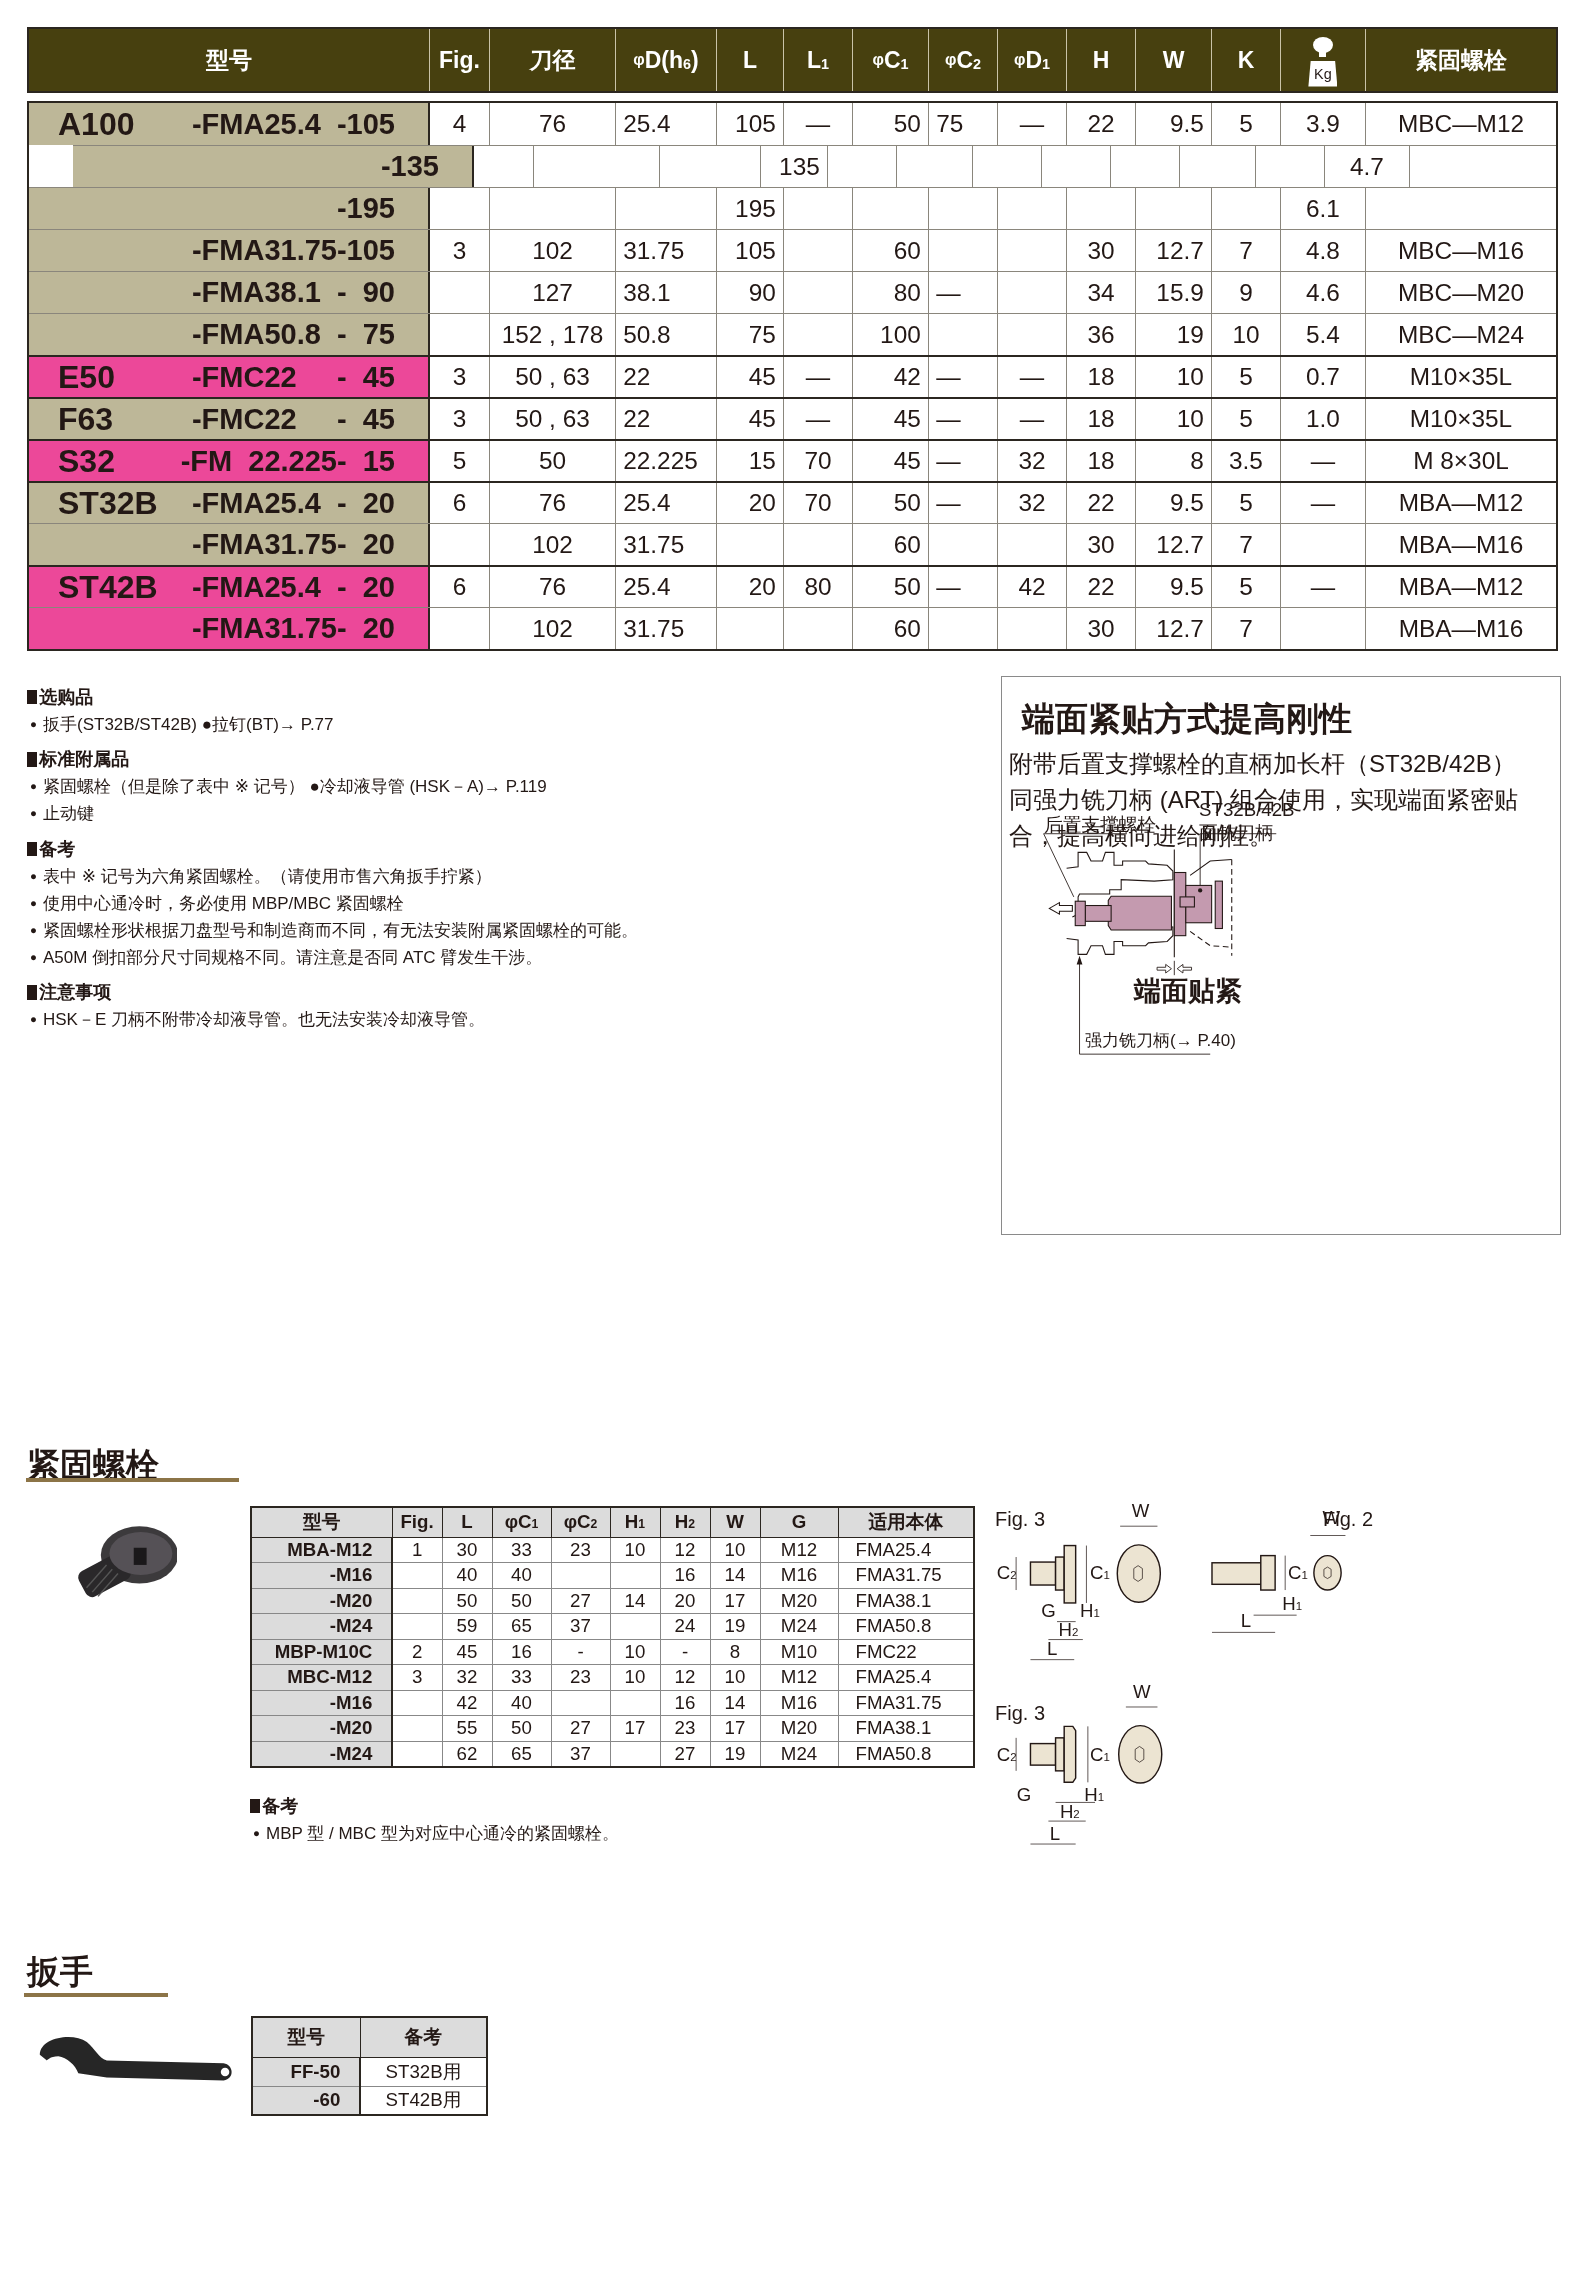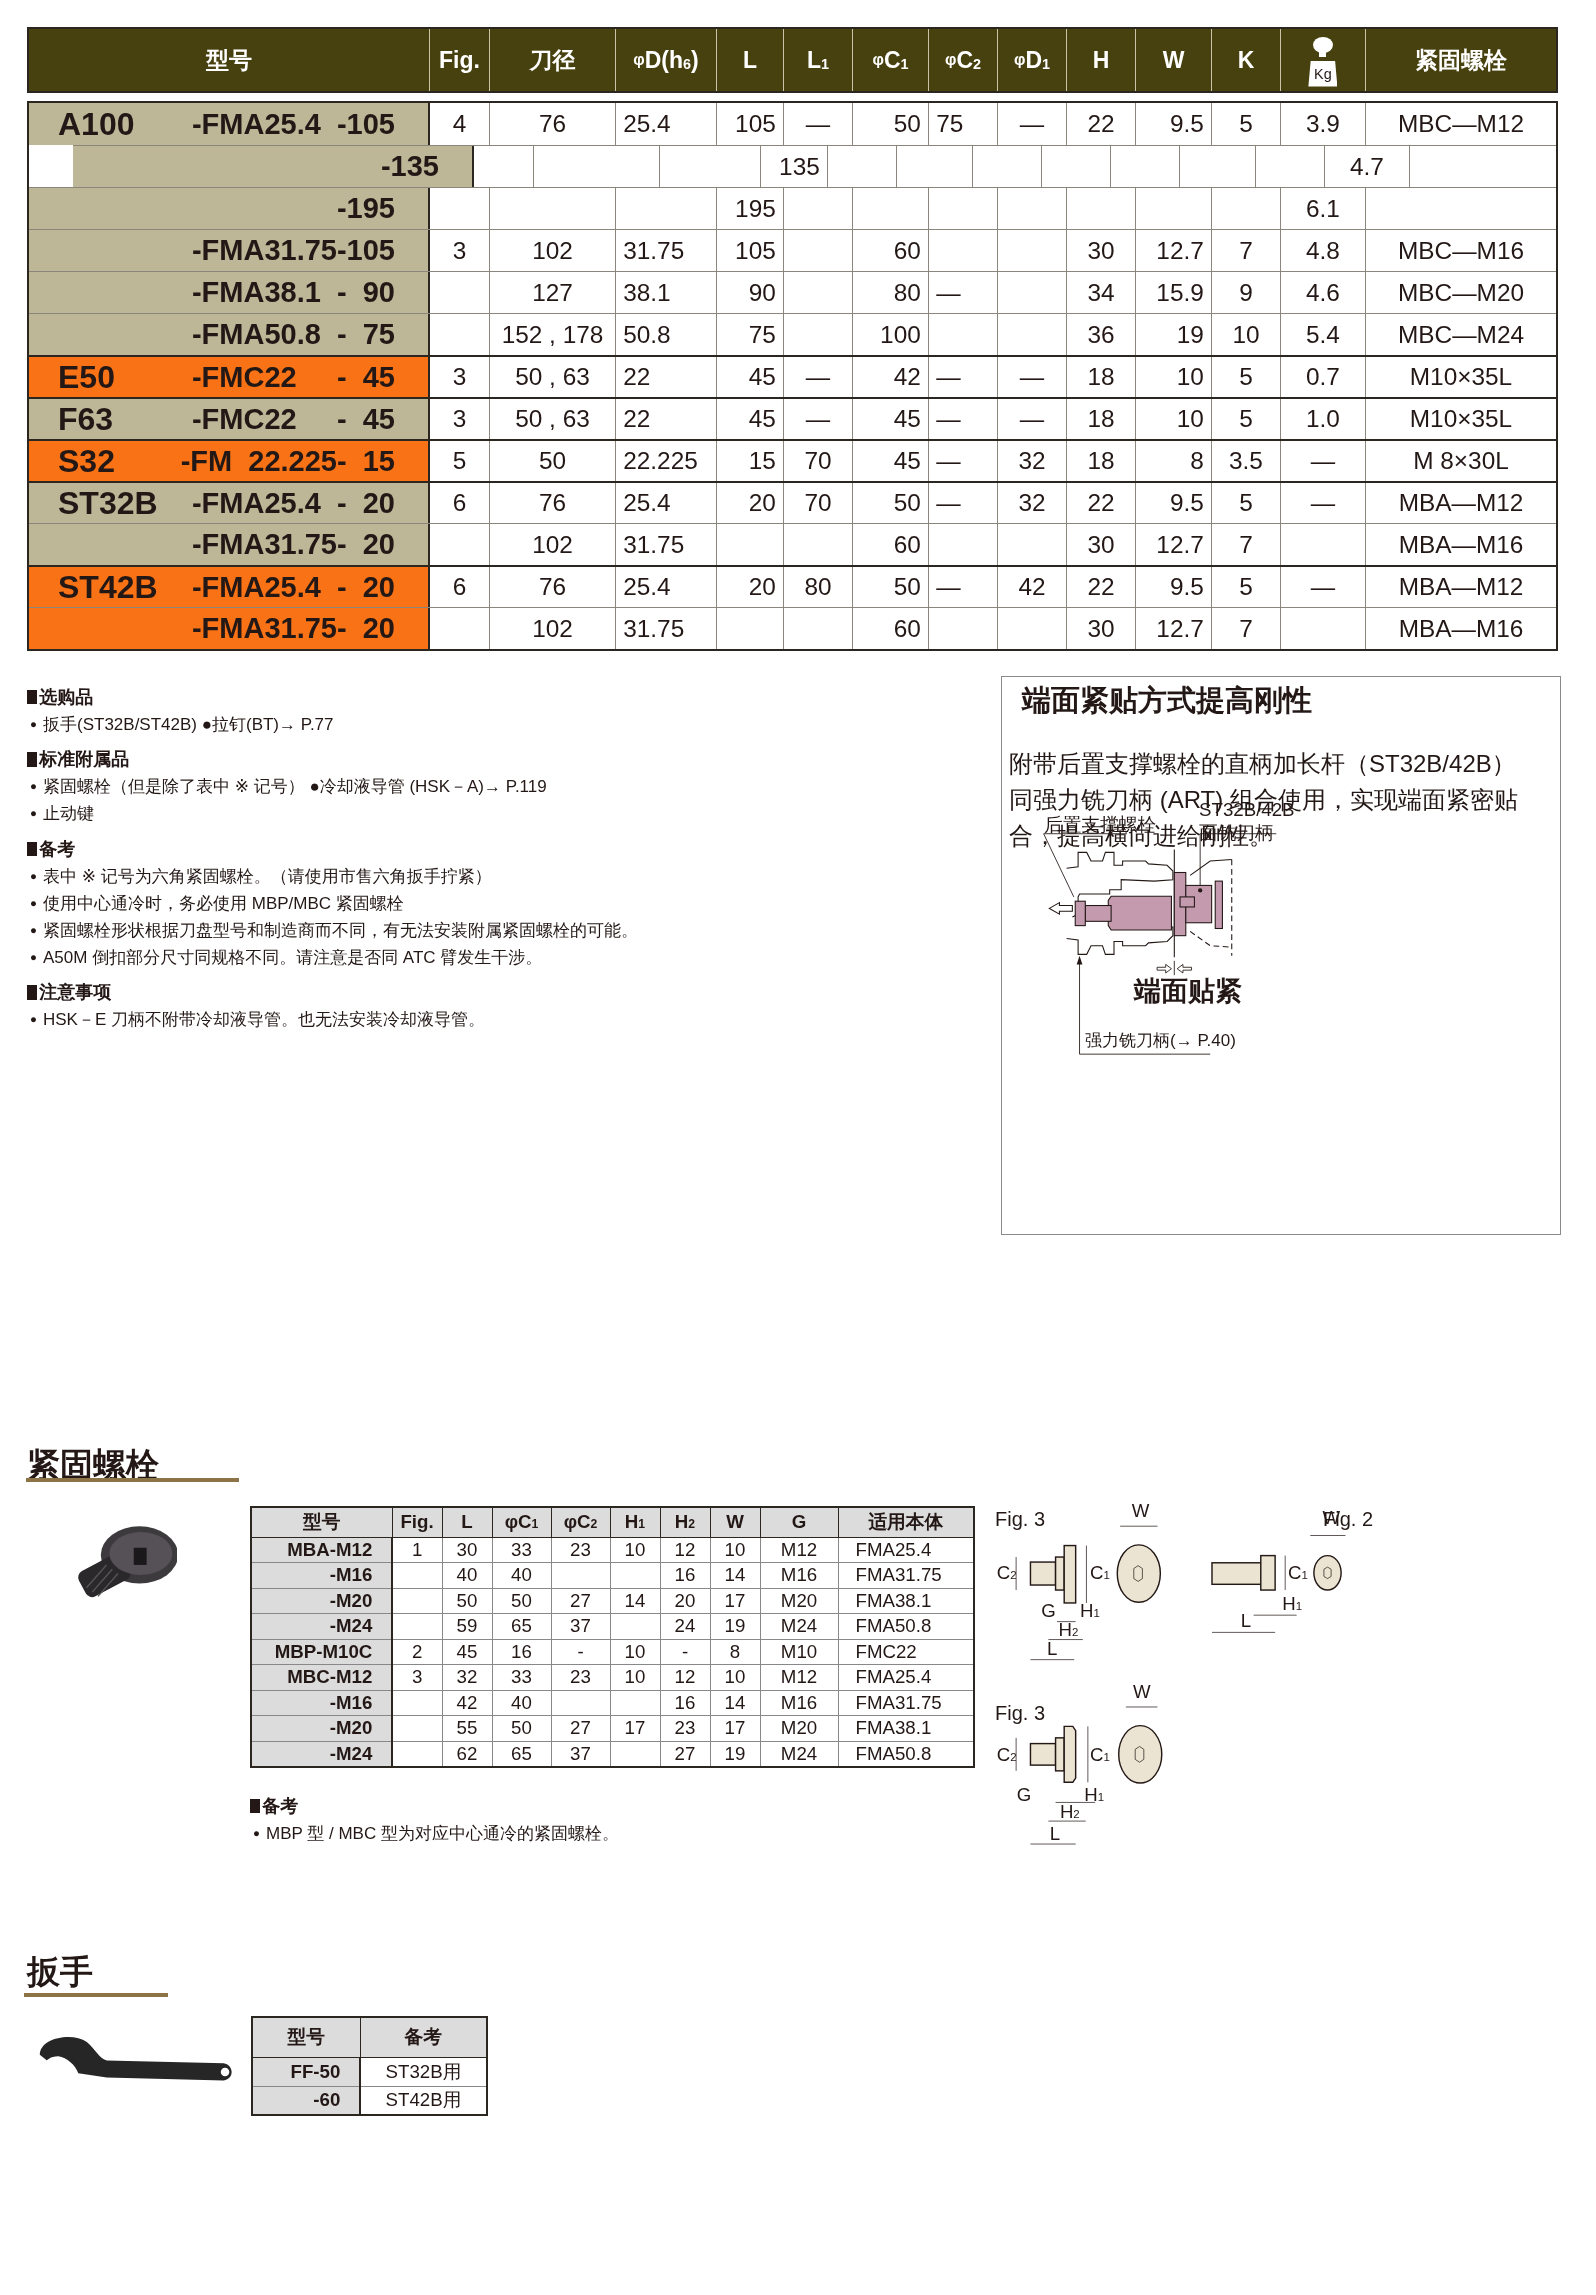--- a/index.html
+++ b/index.html
@@ -11,33 +11,33 @@
   .kg-icon { width: 32px; height: 47px; position: relative; }
   .kg-icon .knob { position: absolute; left: 5.7px; top: 0; width: 20px; height: 16px; border-radius: 50%; background: #fff; }
   .kg-icon .neck { position: absolute; left: 12.2px; top: 14.4px; width: 7.2px; height: 5.7px; background: #fff; }
   .kg-icon .body { position: absolute; left: 1.4px; top: 24px; width: 29px; height: 26px; background: #fff; clip-path: polygon(8% 0, 92% 0, 100% 100%, 0 100%); color: #231815; font-size: 14.4px; font-weight: normal; text-align: center; line-height: 27px; }
 
   .grid { position: absolute; left: 27px; top: 101px; width: 1531px; border: 2.2px solid #2b2620; }
   .row { display: flex; height: 42px; }
   .cell { border-right: 1.4px solid #8a867c; display: flex; align-items: center; font-size: 24.4px; padding: 0 7.2px; white-space: nowrap; }
   .cell:last-child { border-right: none; }
   .model { background: #bdb798; font-weight: bold; justify-content: flex-end; font-size: 29px; padding-right: 33px; border-right: 2.2px solid #2b2620; position: relative; }
-  .model.light { background: #f97316; }
+  .model.light { background: #ec4899; }
   .model .series { position: absolute; left: 29px; font-size: 32px; }
 
   
   .notes { position: absolute; left: 27px; top: 675px; width: 933px; font-size: 17px; line-height: 27px; }
   .notes h4 { font-size: 18px; font-weight: bold; margin-top: 8.6px; }
   .notes h4::before { content: ""; display: inline-block; width: 10px; height: 14.4px; background: #231815; margin-right: 2.2px; vertical-align: -1.4px; }
   .notes .it { padding-left: 16px; position: relative; }
   .notes .it::before { content: "●"; position: absolute; left: 2.9px; font-size: 11.5px; }
 
   
   .info-box { position: absolute; left: 1001px; top: 676px; width: 560px; height: 559px; border: 1.4px solid #8a8a8a; }
-  .info-box h3 { position: absolute; left: 20px; top: 4px; font-size: 29px; font-weight: bold; }
+  .info-box h3 { position: absolute; left: 20px; top: 20px; font-size: 33px; font-weight: bold; }
   .info-box .desc { position: absolute; left: 7px; top: 69px; width: 517px; font-size: 24px; line-height: 36px; }
   .info-box svg { position: absolute; left: 0; top: 0; }
 
   
   .sec-title { position: absolute; font-size: 33px; font-weight: bold; }
   .sec-rule { position: absolute; height: 4.3px; background: #8c7447; }
 
   
   .small-table { position: absolute; border-collapse: collapse; border: 2.2px solid #2b2620; font-size: 18.7px; }
   .small-table th { background: #dcdcdc; font-weight: bold; border: 1.4px solid #2b2620; height: 30px; text-align: center; }

